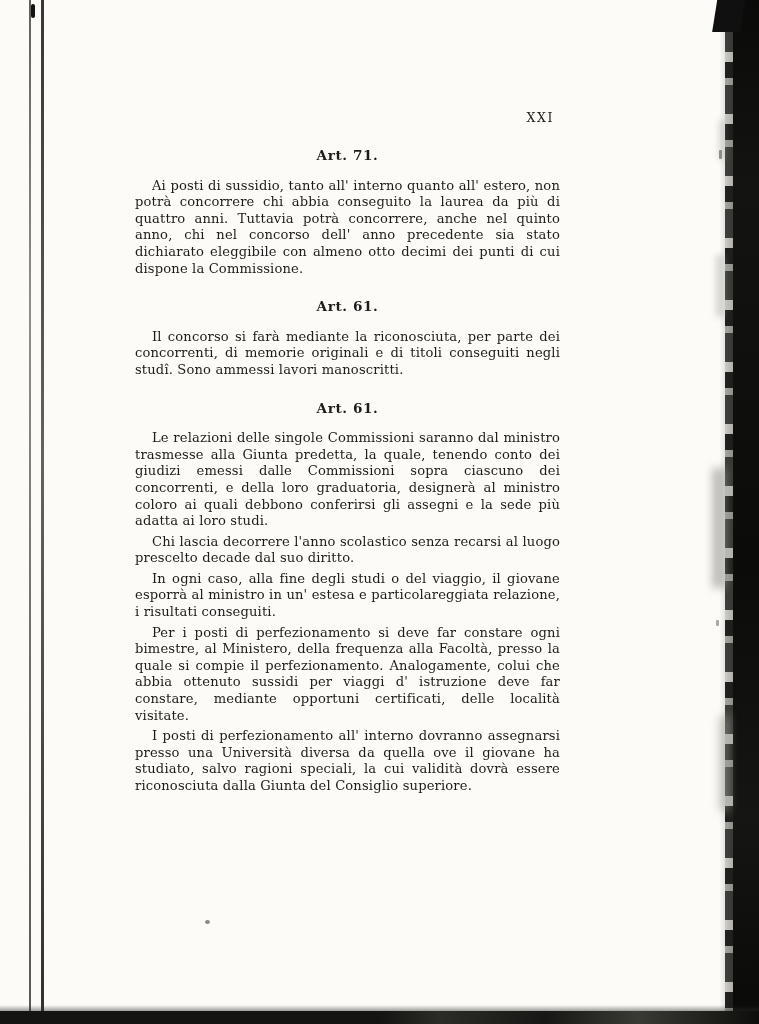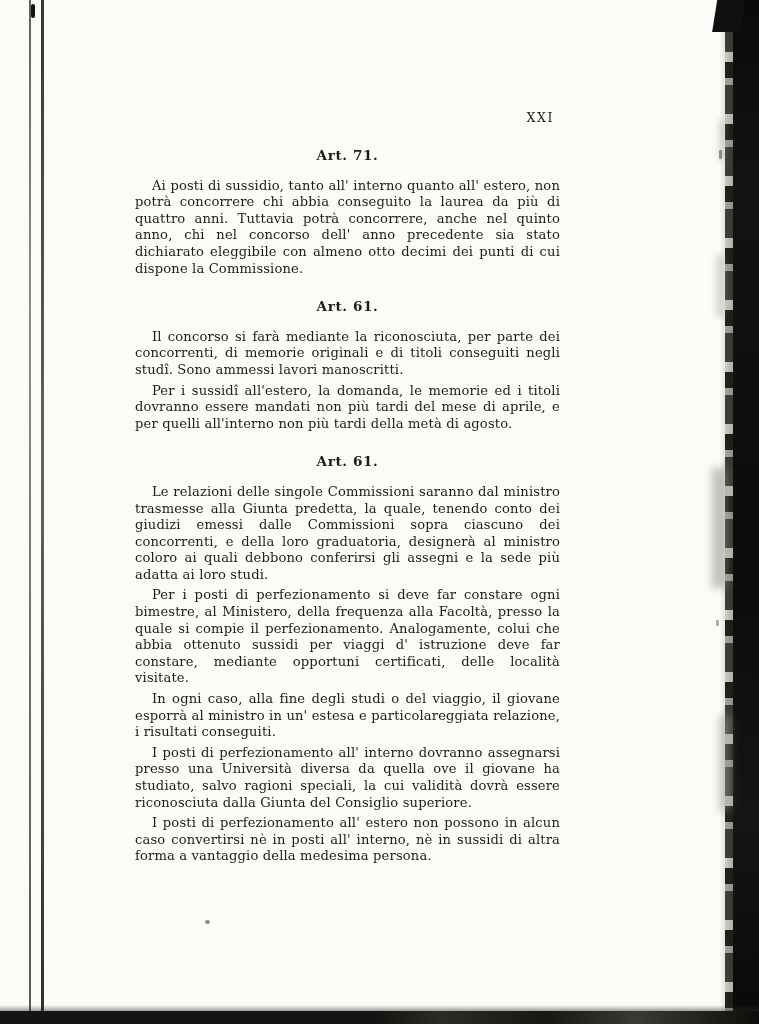--- a/index.html
+++ b/index.html
@@ -115,33 +115,32 @@
   <div class="text-block">
 
     <section class="article">
       <h2 class="art-heading">Art. 71.</h2>
       <p>Ai posti di sussidio, tanto all' interno quanto all' estero, non potrà concorrere chi abbia conseguito la laurea da più di quattro anni. Tuttavia potrà concorrere, anche nel quinto anno, chi nel concorso dell' anno precedente sia stato dichiarato eleggibile con almeno otto decimi dei punti di cui dispone la Commissione.</p>
     </section>
 
     <section class="article">
       <h2 class="art-heading">Art. 61.</h2>
       <p>Il concorso si farà mediante la riconosciuta, per parte dei concorrenti, di memorie originali e di titoli conseguiti negli studî. Sono ammessi lavori manoscritti.</p>
-      <p>Per i sussidî all'estero, la domanda, le memorie ed i titoli dovranno essere mandati non più tardi del mese di aprile, e per quelli all'interno non più tardi della metà di agosto.</p>
     </section>
 
     <section class="article">
       <h2 class="art-heading">Art. 61.</h2>
       <p>Le relazioni delle singole Commissioni saranno dal ministro trasmesse alla Giunta predetta, la quale, tenendo conto dei giudizi emessi dalle Commissioni sopra ciascuno dei concorrenti, e della loro graduatoria, designerà al ministro coloro ai quali debbono conferirsi gli assegni e la sede più adatta ai loro studi.</p>
+      <p>Chi lascia decorrere l'anno scolastico senza recarsi al luogo prescelto decade dal suo diritto.</p>
+      <p>In ogni caso, alla fine degli studi o del viaggio, il giovane esporrà al ministro in un' estesa e particolareggiata relazione, i risultati conseguiti.</p>
       <p>Per i posti di perfezionamento si deve far constare ogni bimestre, al Ministero, della frequenza alla Facoltà, presso la quale si compie il perfezionamento. Analogamente, colui che abbia ottenuto sussidi per viaggi d' istruzione deve far constare, mediante opportuni certificati, delle località visitate.</p>
-      <p>In ogni caso, alla fine degli studi o del viaggio, il giovane esporrà al ministro in un' estesa e particolareggiata relazione, i risultati conseguiti.</p>
     </section>
 
     <section class="article">
       <p>I posti di perfezionamento all' interno dovranno assegnarsi presso una Università diversa da quella ove il giovane ha studiato, salvo ragioni speciali, la cui validità dovrà essere riconosciuta dalla Giunta del Consiglio superiore.</p>
-      <p>I posti di perfezionamento all' estero non possono in alcun caso convertirsi nè in posti all' interno, nè in sussidi di altra forma a vantaggio della medesima persona.</p>
     </section>
 
   </div>
 
   <div class="artifact left-line-a"></div>
   <div class="artifact left-line-b"></div>
   <div class="artifact top-left-mark"></div>
   <div class="artifact band-shadow"></div>
   <div class="artifact right-band-fuzz"></div>
   <div class="artifact right-band"></div>

